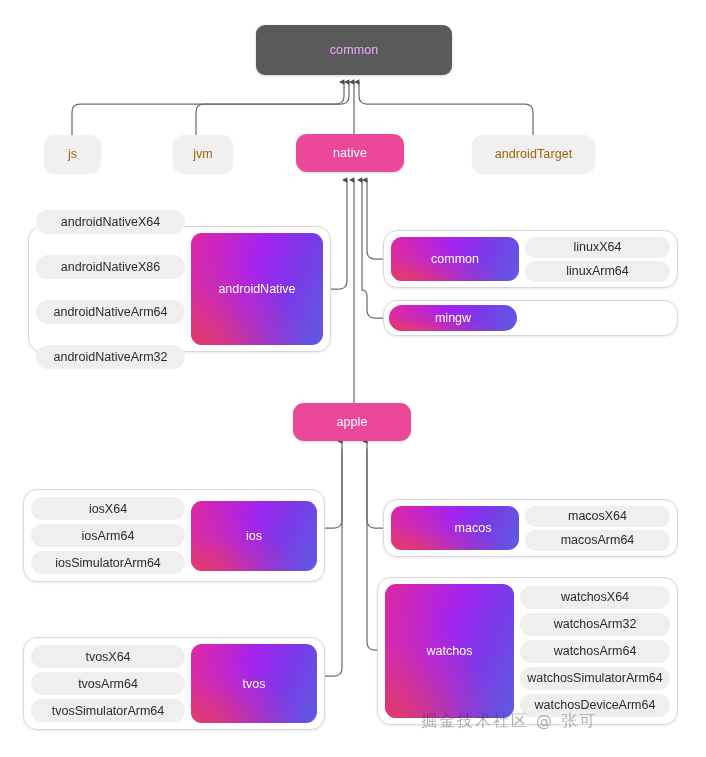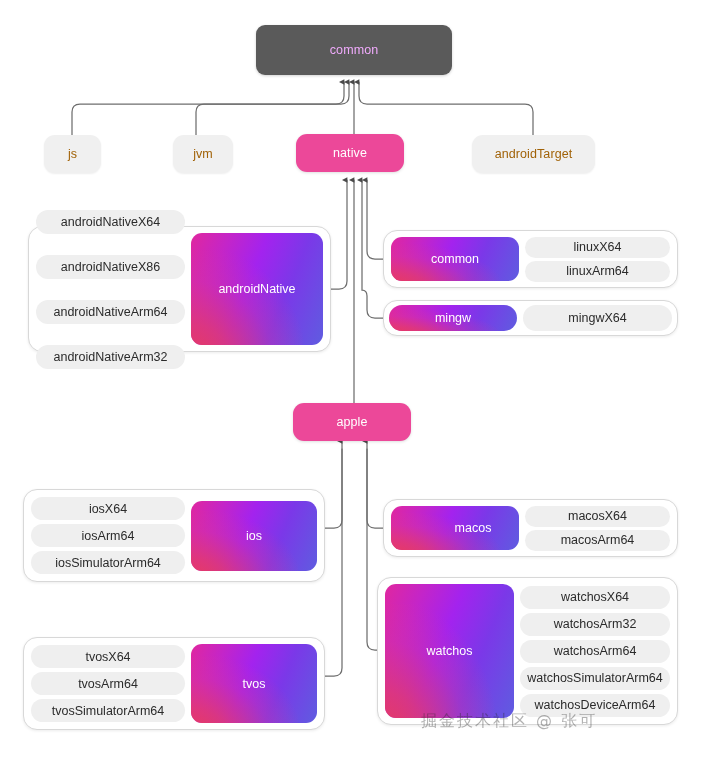--- a/index.html
+++ b/index.html
@@ -203,23 +203,20 @@
     <div class="leaves" style="margin-left:6px;gap:3px;">
       <div class="leaf" style="height:21px;">linuxX64</div>
       <div class="leaf" style="height:21px;">linuxArm64</div>
     </div>
   </div>
 
   <div class="group" style="left:383px;top:300px;width:295px;height:36px;padding:5px;">
     <div class="gtile" style="width:128px;height:26px;border-radius:13px;">
       <span>mingw</span>
     </div>
-    <div class="leaves" style="margin-left:6px;">
-      <div class="leaf" style="height:26px;">mingwX64</div>
-    </div>
   </div>
 
   <div class="node n-pink" style="left:293px;top:403px;width:118px;height:38px;">
     <span>apple</span>
   </div>
 
   <div class="group rev" style="left:23px;top:489px;width:302px;height:93px;">
     <div class="gtile" style="width:126px;height:70px;">
       <span>ios</span>
     </div>

